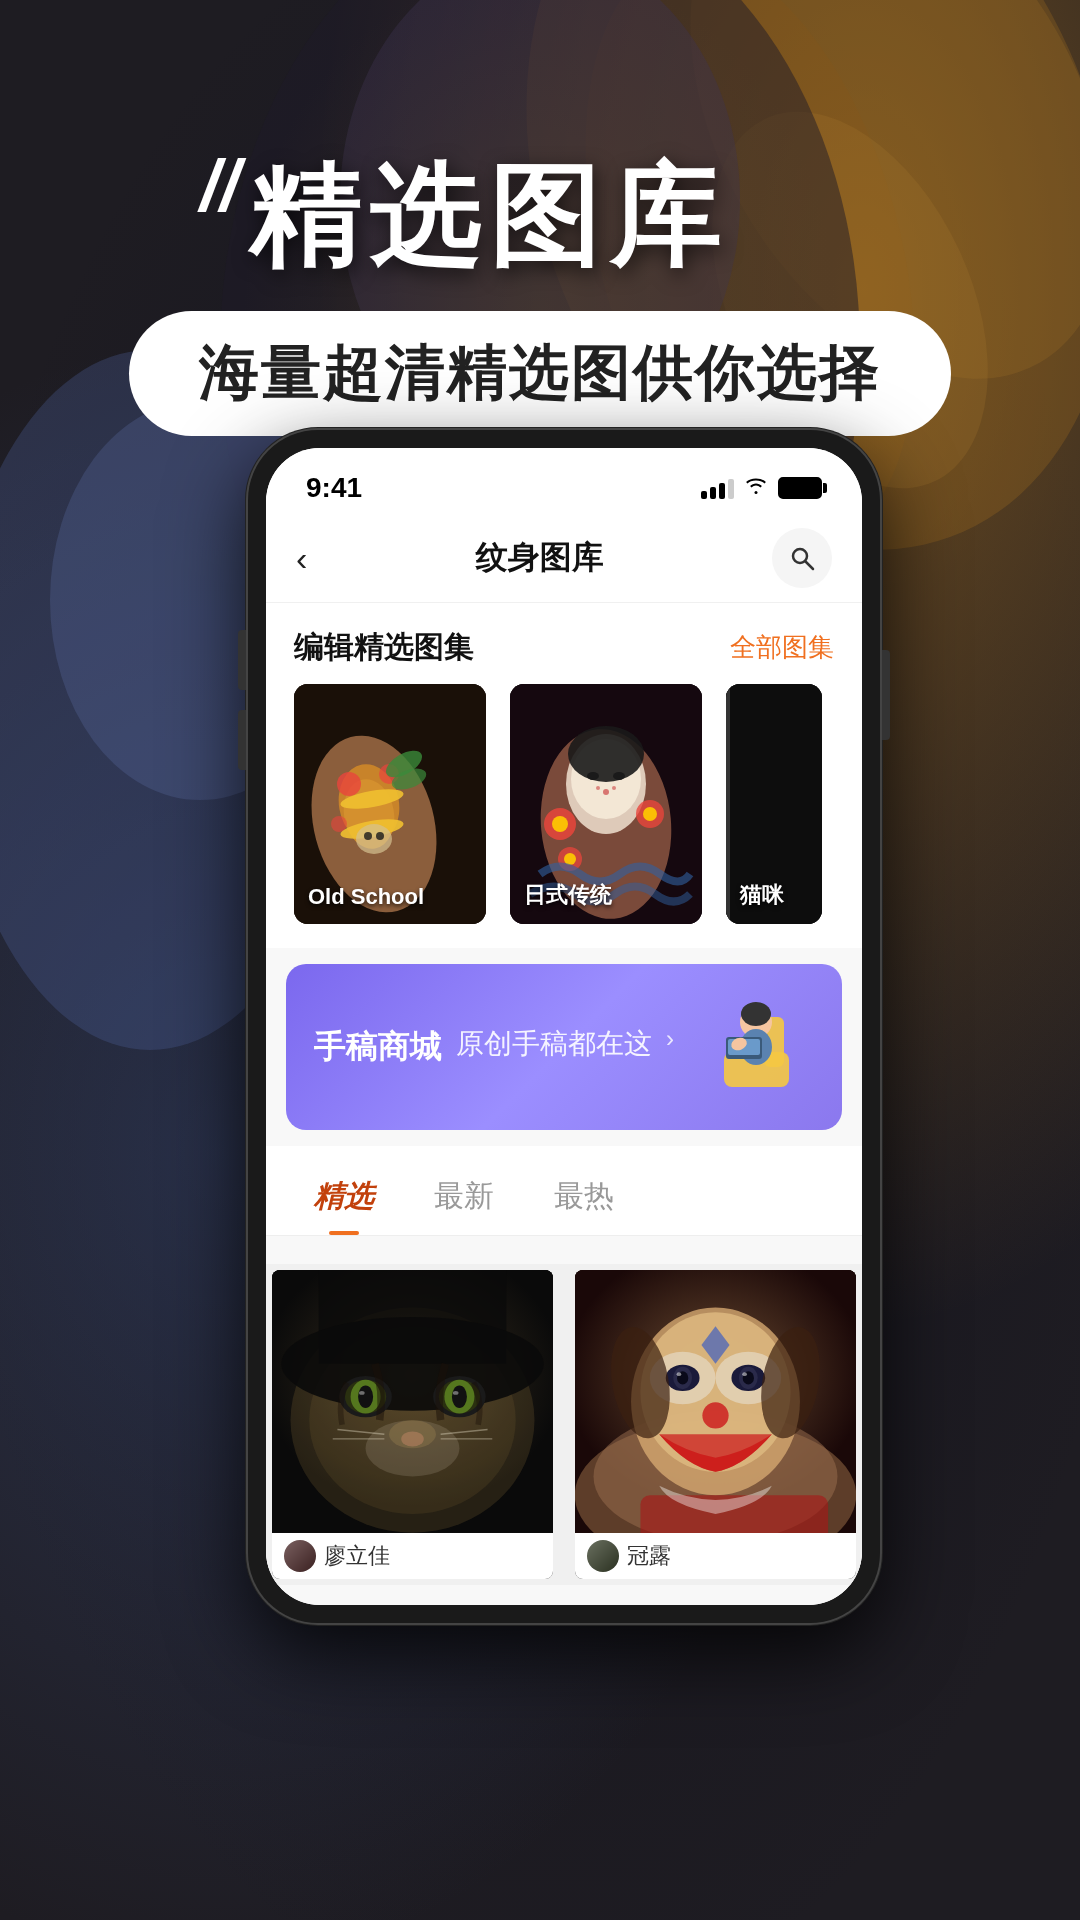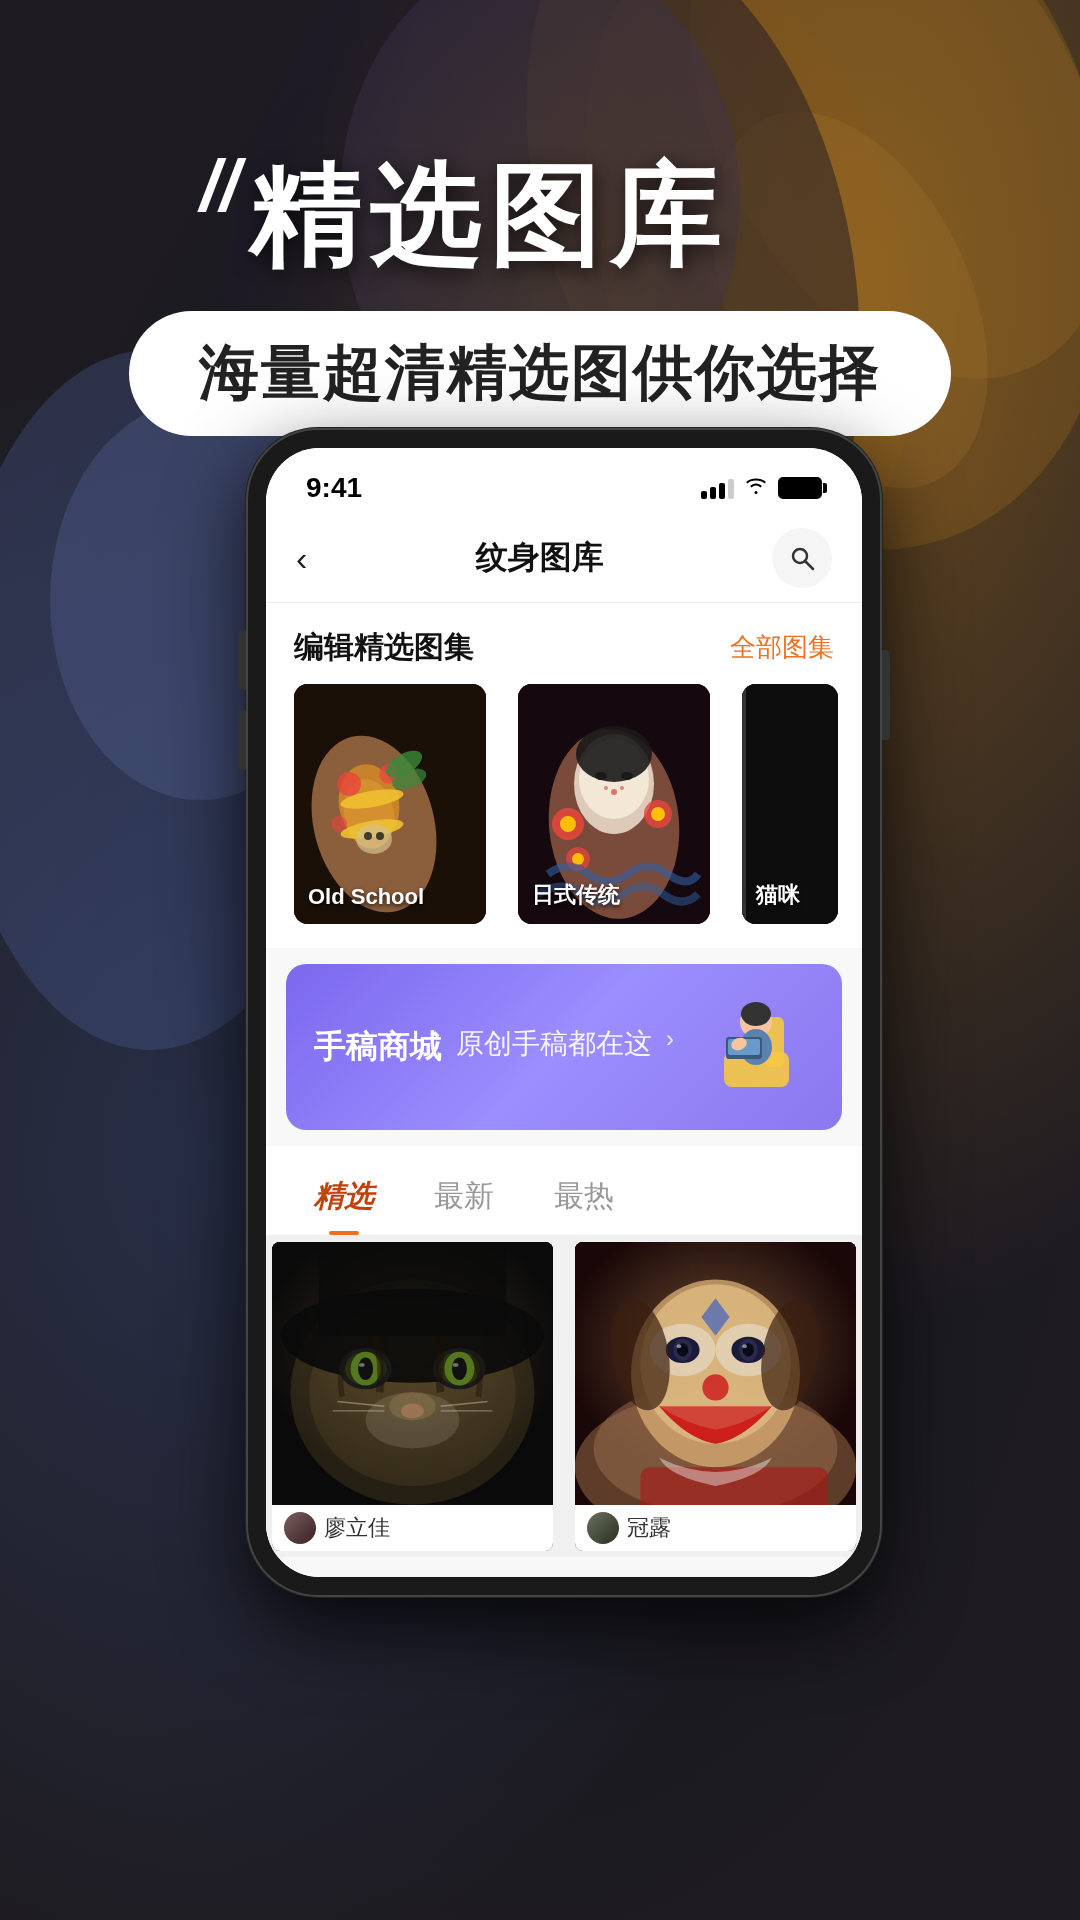--- a/index.html
+++ b/index.html
@@ -218,21 +218,21 @@
     }
 
     .section-link {
       font-size: 26px;
       color: #f07020;
     }
 
     
     .gallery-scroll {
       display: flex;
-      gap: 16px;
+      gap: 8px;
       background: white;
       padding: 0 0 24px 28px;
       overflow-x: hidden;
     }
 
     .gallery-card {
       flex-shrink: 0;
       width: 192px;
       height: 240px;
       border-radius: 14px;
@@ -370,20 +370,21 @@
       border-radius: 2px;
     }
 
     
     .image-grid {
       display: grid;
       grid-template-columns: 1fr 1fr;
       gap: 22px;
       padding: 6px;
       background: #f0f0f0;
+      margin-top: 28px;
     }
 
     .grid-card {
       background: #222;
       border-radius: 8px;
       overflow: hidden;
       position: relative;
       aspect-ratio: 1/1.1;
     }
 

